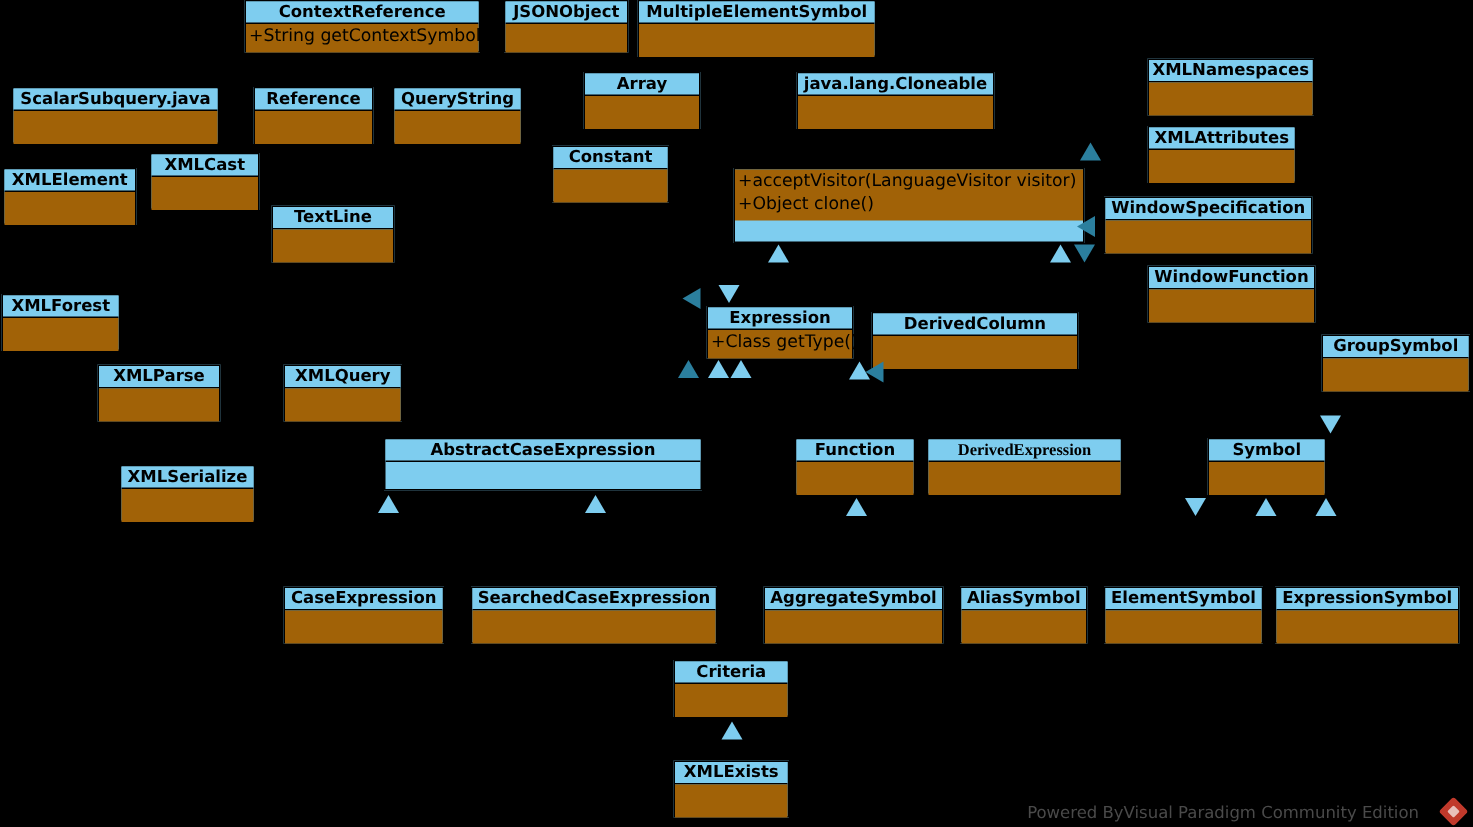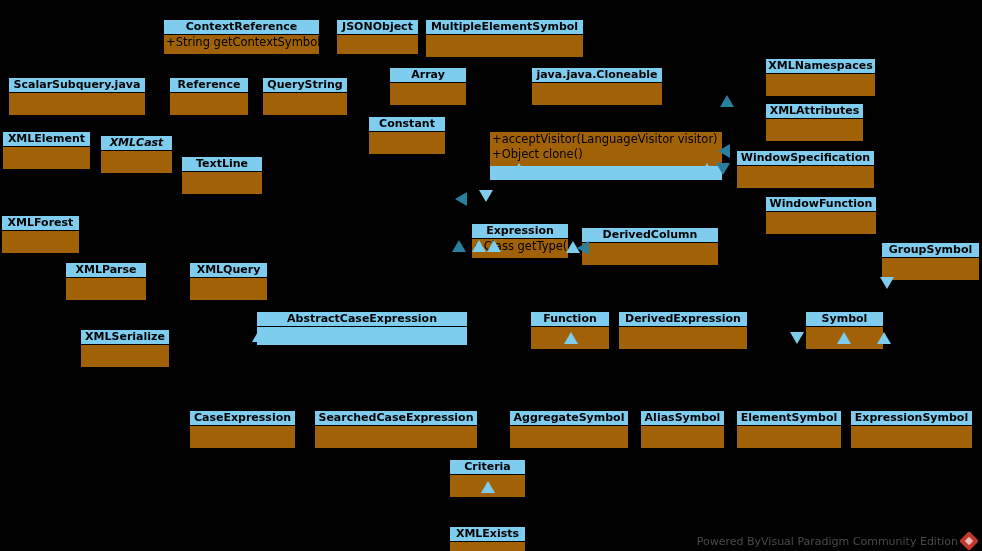--- a/index.html
+++ b/index.html
@@ -13,21 +13,20 @@
     height: 551px;
     background: #000000;
     overflow: hidden;
     font-family: "DejaVu Sans", sans-serif;
   }
   .uml-class {
     position: absolute;
     box-sizing: border-box;
     background: #7ecdef;
     border: 1px solid #000000;
-    margin-top: 19px;
   }
   .uml-header {
     box-sizing: border-box;
     width: 100%;
     text-align: center;
     font-weight: bold;
     font-size: 11px;
     color: #000000;
     line-height: 14px;
     height: 15px;
@@ -78,21 +77,21 @@
     border-top: 7px solid transparent;
     border-bottom: 7px solid transparent;
     border-right: 12px solid #2b7f9e;
   }
   #watermark {
     position: absolute;
     right: 6px;
     bottom: 3px;
     display: flex;
     align-items: center;
-    gap: 4px;
+    gap: 16px;
   }
   #watermark-text {
     font-family: "DejaVu Sans", sans-serif;
     font-size: 11px;
     color: #4a4a4a;
     white-space: nowrap;
   }
   #watermark-logo {
     width: 14px;
     height: 14px;
@@ -141,40 +140,40 @@
       </div>
       <div class="uml-class" style="left: 262px; top: 58px; width: 86px; height: 38px;">
         <div class="uml-header">QueryString</div>
         <div class="uml-body" style="height: 22px;"></div>
       </div>
       <div class="uml-class" style="left: 389px; top: 48px; width: 78px; height: 38px;">
         <div class="uml-header">Array</div>
         <div class="uml-body" style="height: 22px;"></div>
       </div>
       <div class="uml-class" style="left: 531px; top: 48px; width: 132px; height: 38px;">
-        <div class="uml-header">java.java.Cloneable</div>
+        <div class="uml-header">java.lang.Cloneable</div>
         <div class="uml-body" style="height: 22px;"></div>
       </div>
       <div class="uml-class" style="left: 765px; top: 39px; width: 111px; height: 38px;">
         <div class="uml-header">XMLNamespaces</div>
         <div class="uml-body" style="height: 22px;"></div>
       </div>
       <div class="uml-class" style="left: 765px; top: 84px; width: 99px; height: 38px;">
         <div class="uml-header">XMLAttributes</div>
         <div class="uml-body" style="height: 22px;"></div>
       </div>
       <div class="uml-class" style="left: 368px; top: 97px; width: 78px; height: 38px;">
         <div class="uml-header">Constant</div>
         <div class="uml-body" style="height: 22px;"></div>
       </div>
       <div class="uml-class" style="left: 2px; top: 112px; width: 89px; height: 38px;">
         <div class="uml-header">XMLElement</div>
         <div class="uml-body" style="height: 22px;"></div>
       </div>
-      <div class="uml-class" style="left: 100px; top: 116px; width: 73px; height: 38px; font-style: italic;">
+      <div class="uml-class" style="left: 100px; top: 102px; width: 73px; height: 38px;">
         <div class="uml-header">XMLCast</div>
         <div class="uml-body" style="height: 22px;"></div>
       </div>
       <div class="uml-class" style="left: 489px; top: 112px; width: 234px; height: 50px;">
         <div class="uml-body" style="height: 34px;">
           <div class="uml-row">+acceptVisitor(LanguageVisitor visitor)</div>
           <div class="uml-row">+Object clone()</div>
         </div>
       </div>
       <div class="uml-class" style="left: 736px; top: 131px; width: 139px; height: 38px;">
@@ -215,21 +214,21 @@
         <div class="uml-header">XMLQuery</div>
         <div class="uml-body" style="height: 22px;"></div>
       </div>
       <div class="uml-class" style="left: 256px; top: 292px; width: 212px; height: 35px;">
         <div class="uml-header">AbstractCaseExpression</div>
       </div>
       <div class="uml-class" style="left: 530px; top: 292px; width: 80px; height: 38px;">
         <div class="uml-header">Function</div>
         <div class="uml-body" style="height: 22px;"></div>
       </div>
-      <div class="uml-class" style="left: 618px; top: 292px; width: 130px; height: 38px;">
+      <div class="uml-class" style="left: 618px; top: 292px; width: 130px; height: 38px; font-family: Liberation Serif, serif;">
         <div class="uml-header">DerivedExpression</div>
         <div class="uml-body" style="height: 22px;"></div>
       </div>
       <div class="uml-class" style="left: 805px; top: 292px; width: 79px; height: 38px;">
         <div class="uml-header">Symbol</div>
         <div class="uml-body" style="height: 22px;"></div>
       </div>
       <div class="uml-class" style="left: 80px; top: 310px; width: 90px; height: 38px;">
         <div class="uml-header">XMLSerialize</div>
         <div class="uml-body" style="height: 22px;"></div>

